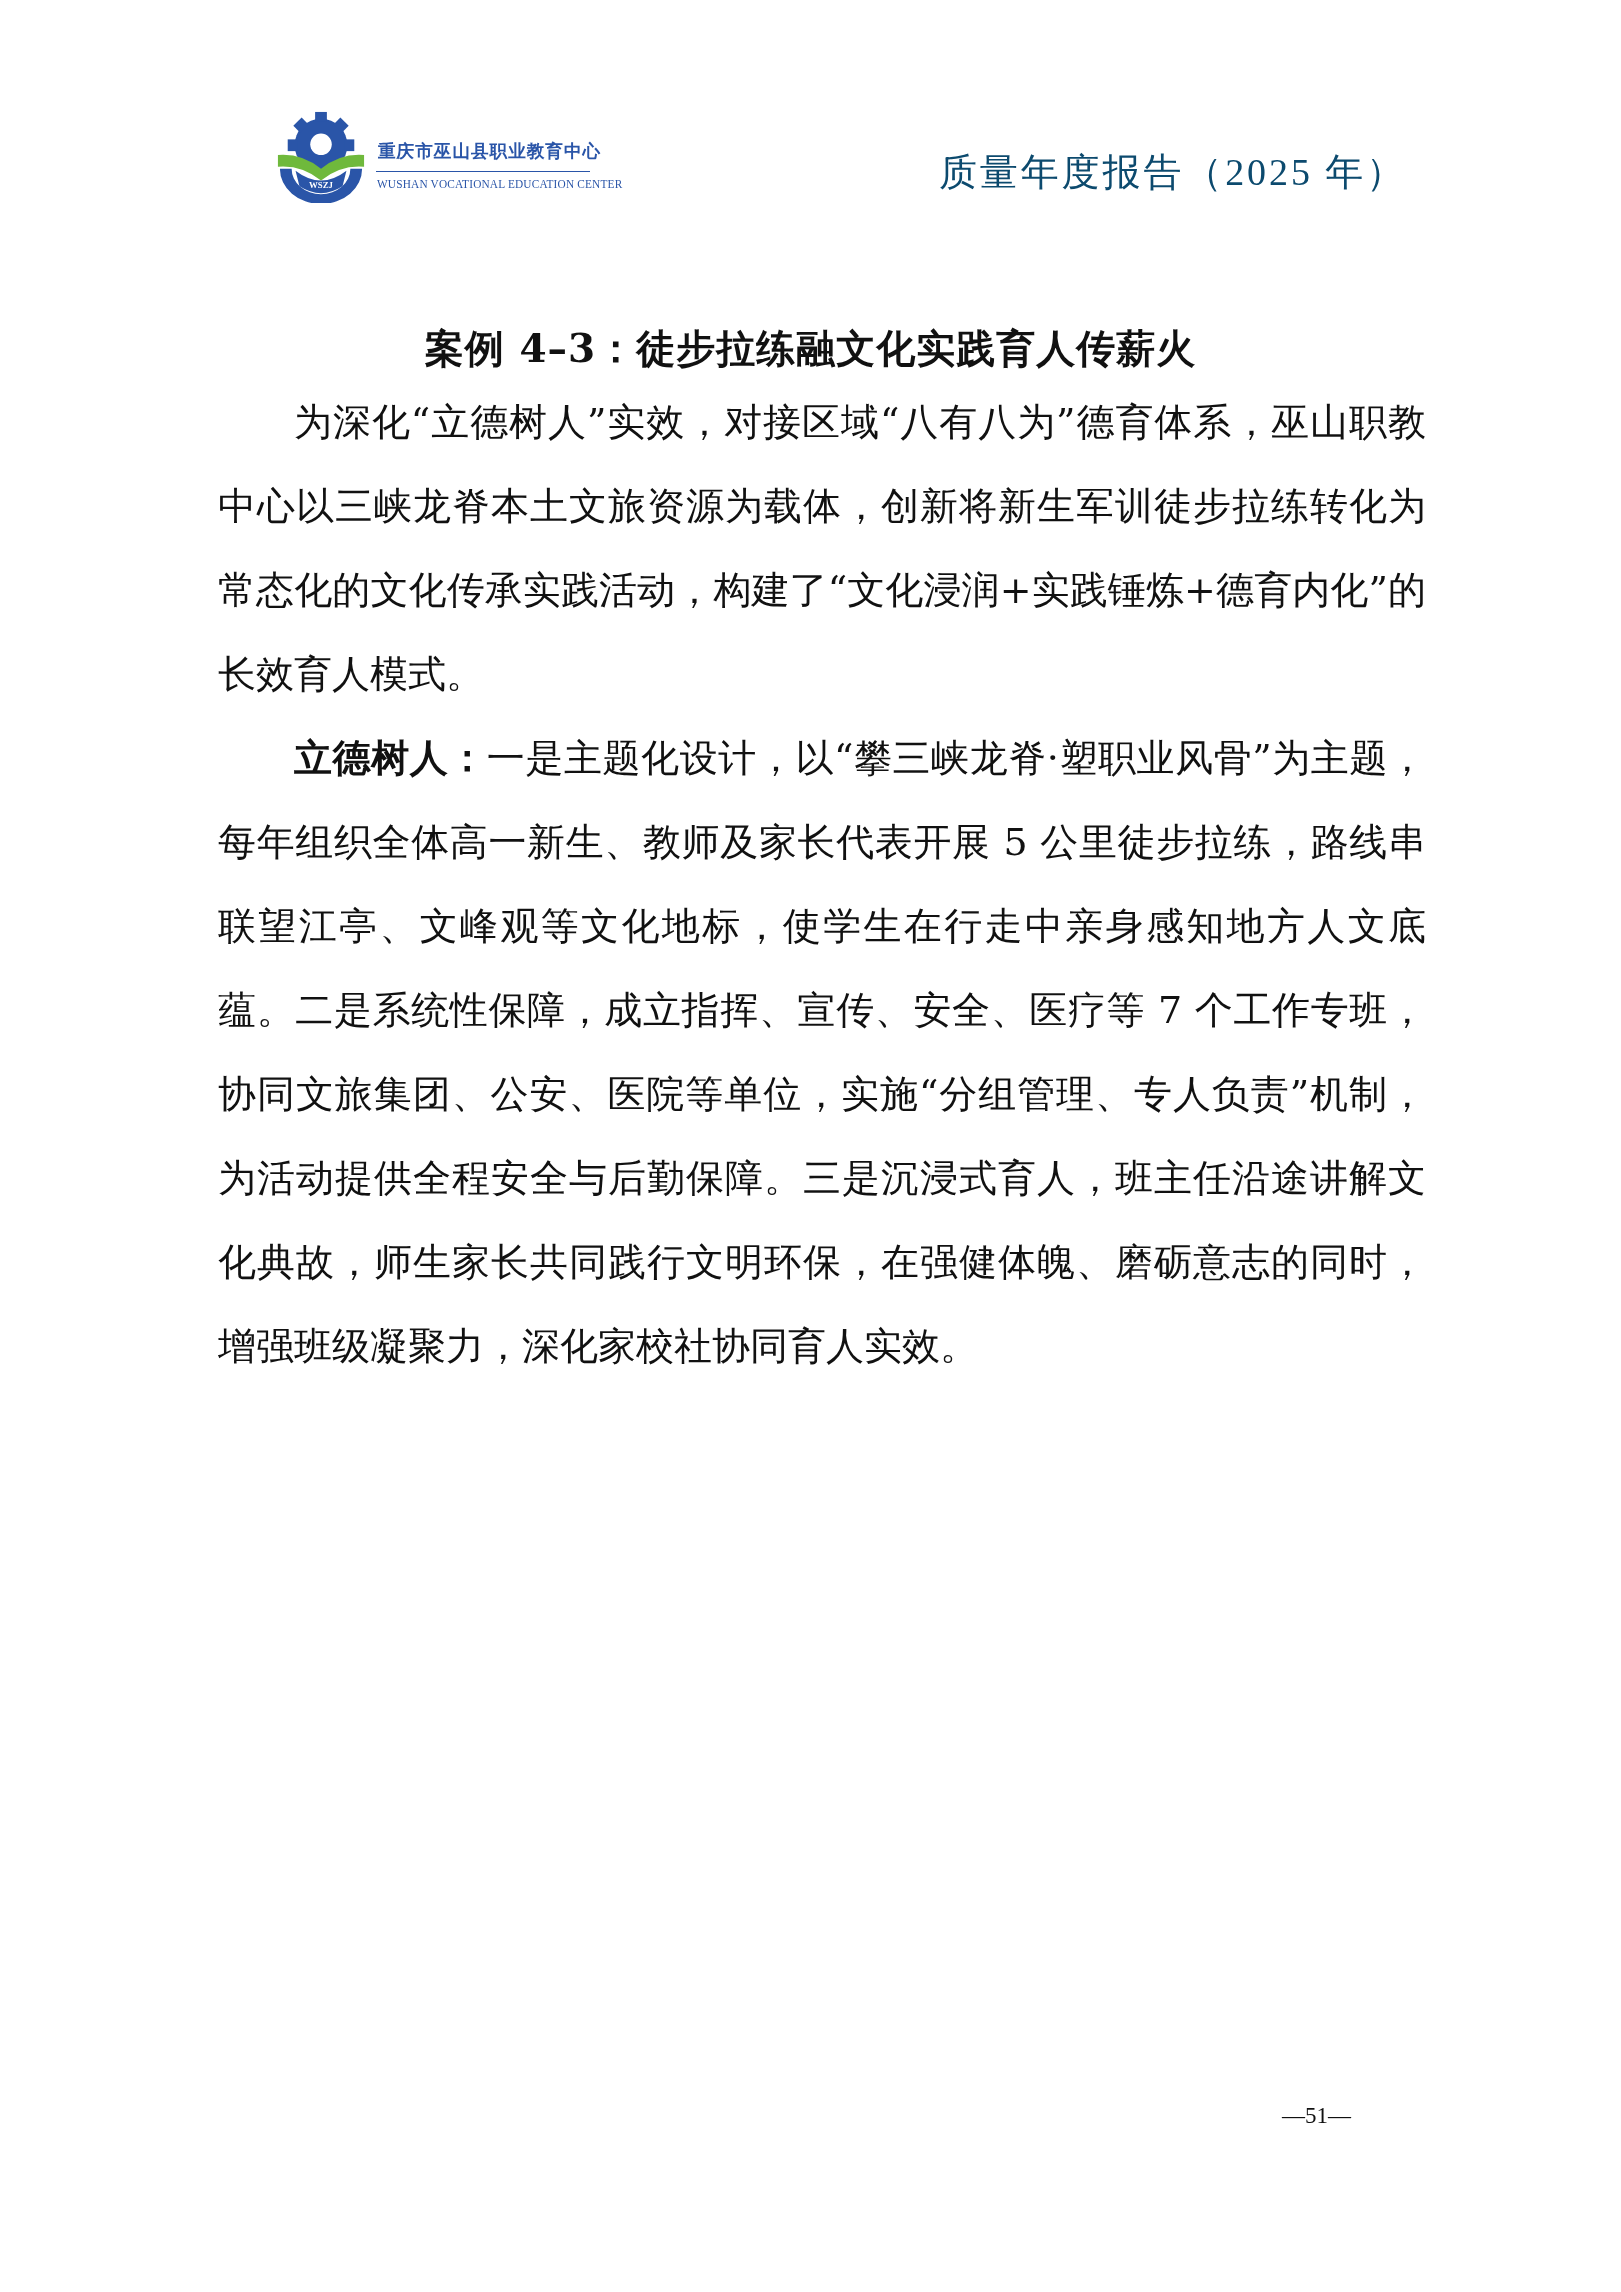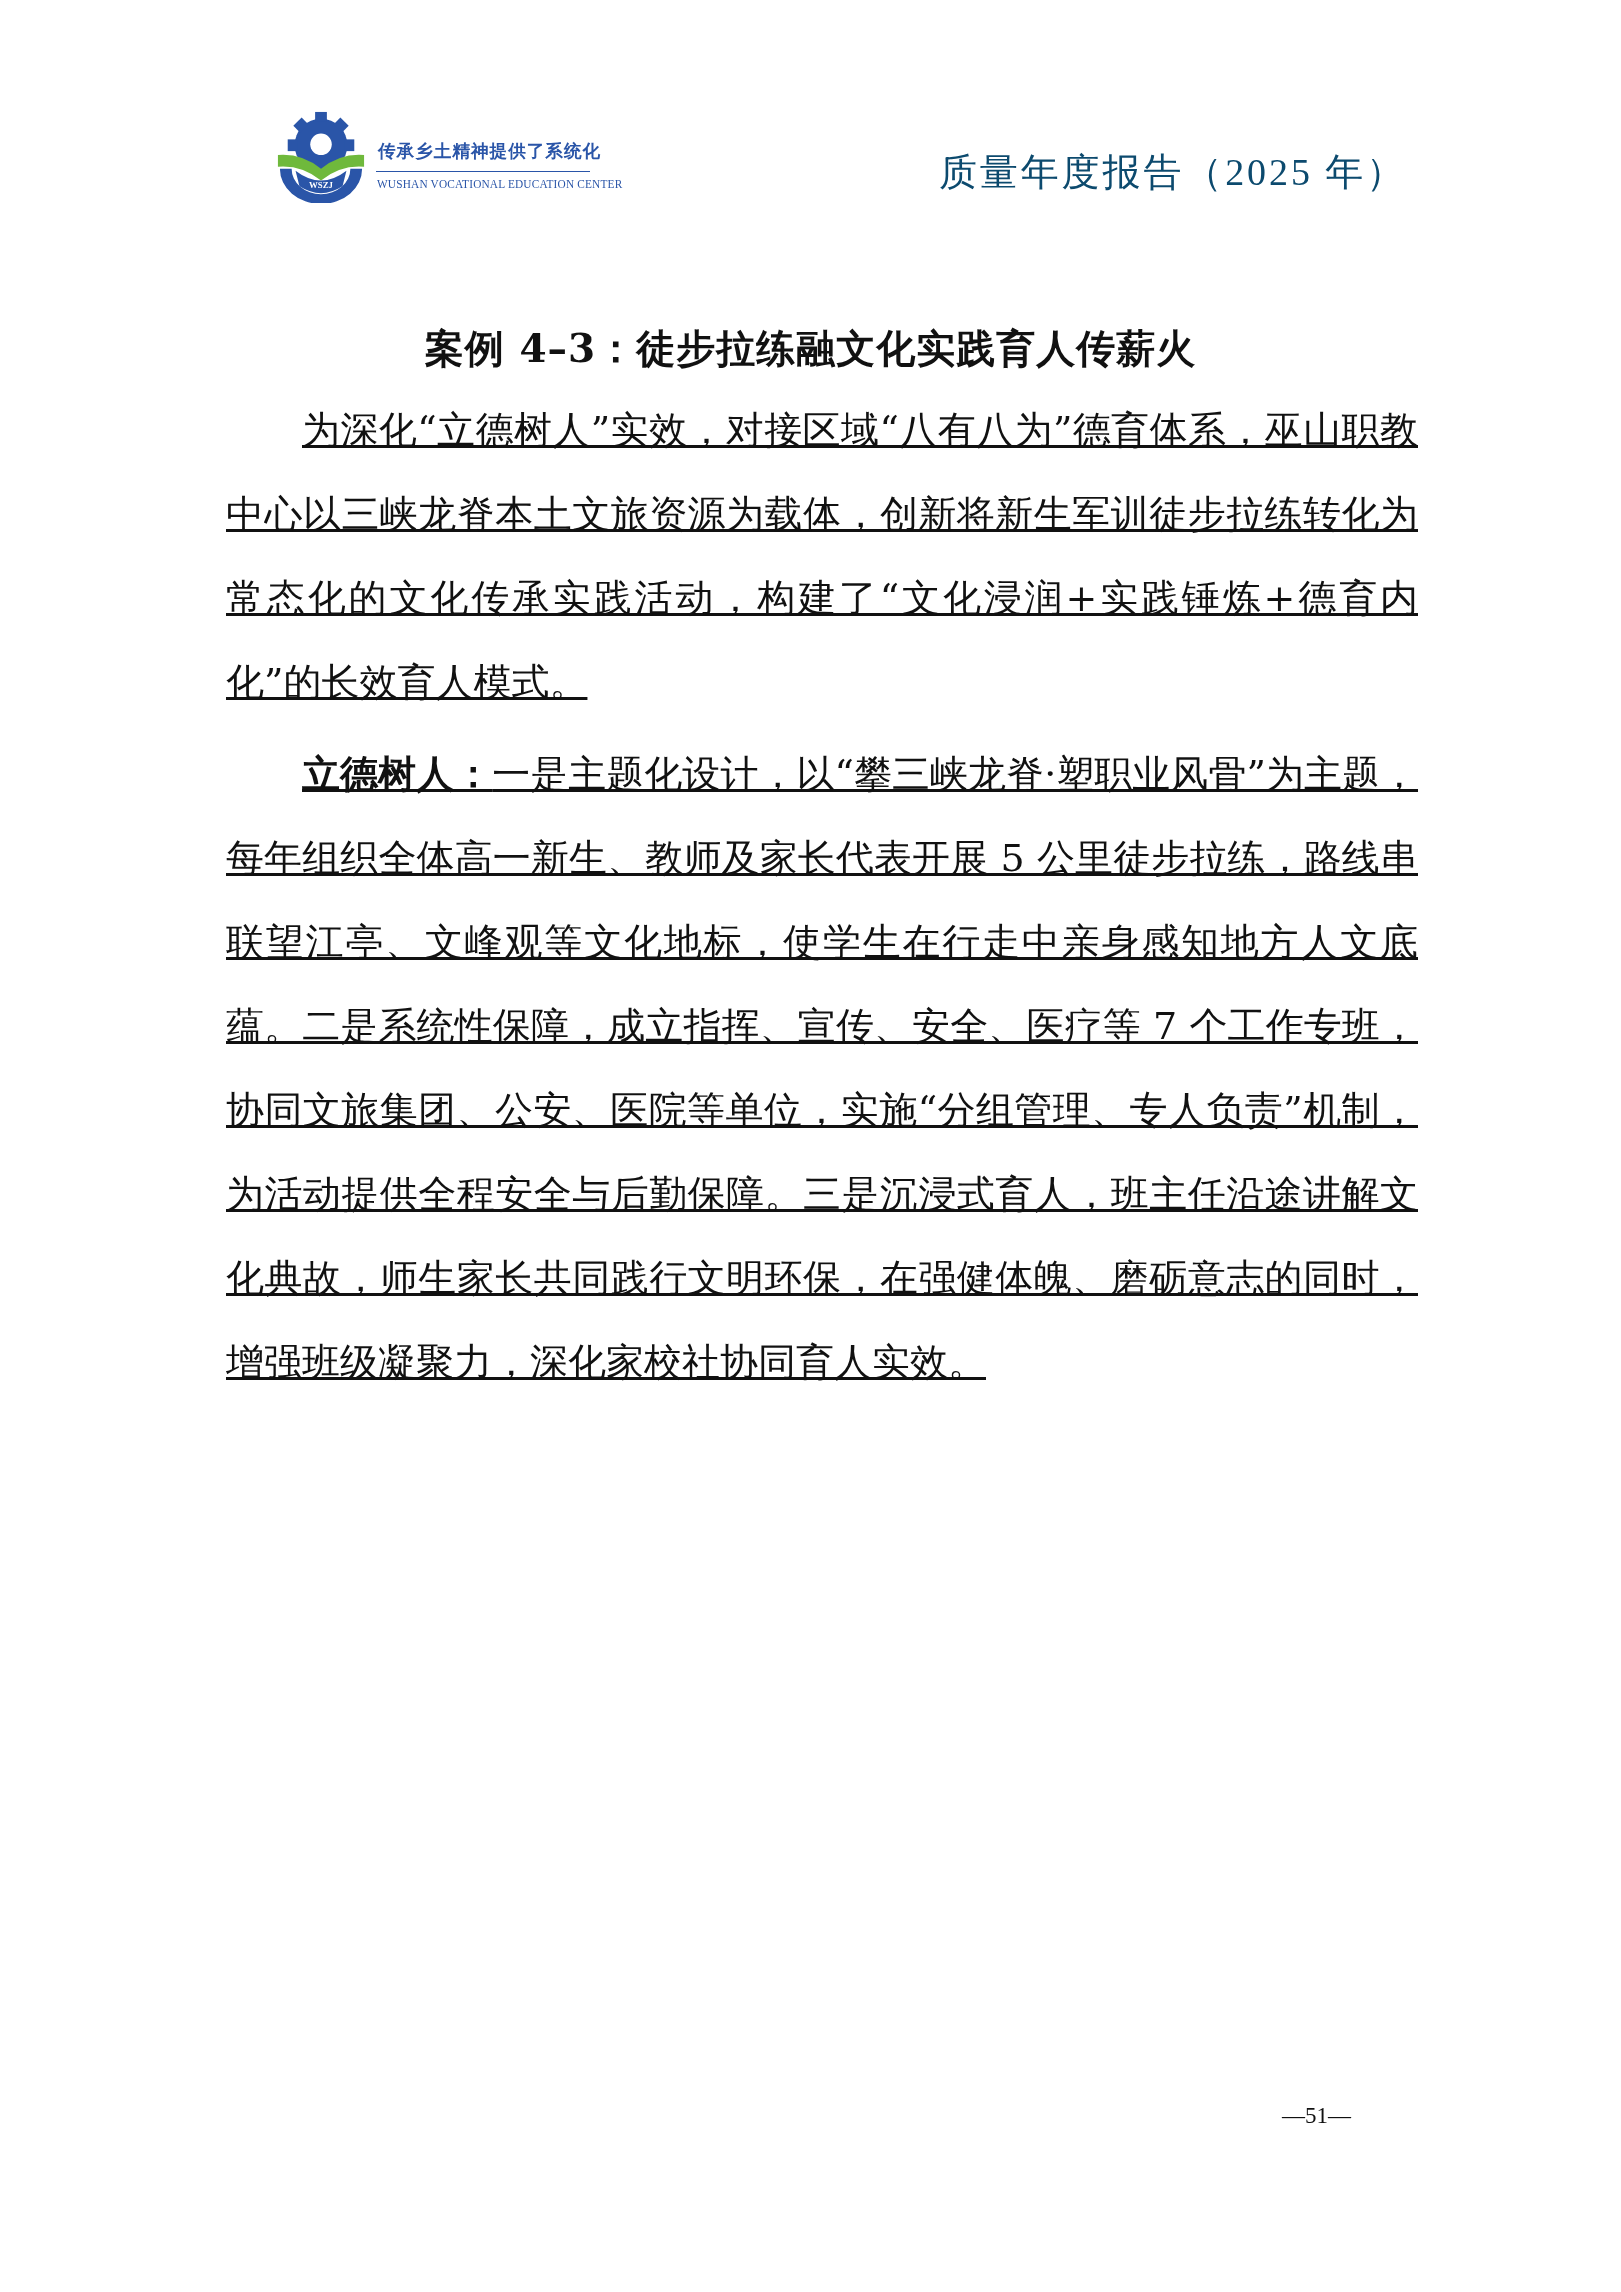--- a/index.html
+++ b/index.html
@@ -12,21 +12,21 @@
   .logo-cn { position: absolute; left: 106px; top: 29px; font-family: "DejaVu Sans", sans-serif; font-size: 17.6px; font-weight: bold; color: #2a55a8; letter-spacing: 1px; white-space: nowrap; }
   .logo-rule { position: absolute; left: 104px; top: 61px; width: 214px; height: 1px; background: #2a55a8; }
   .logo-en { position: absolute; left: 105px; top: 67px; font-family: "Liberation Serif", serif; font-size: 12.3px; color: #2a55a8; white-space: nowrap; letter-spacing: 0.2px; transform: scaleX(0.92); transform-origin: left; }
 
   .report-title { position: absolute; right: 214px; top: 147px; font-family: "Liberation Serif", "DejaVu Serif", serif; font-size: 38px; color: #0c4a6e; letter-spacing: 2.9px; white-space: nowrap; }
 
   
   .case-title { position: absolute; left: 0; width: 1621px; top: 296px; text-align: center; font-family: "DejaVu Serif", serif; font-weight: bold; font-size: 39px; color: #111; letter-spacing: 1px; }
 
   .content { position: absolute; left: 218px; top: 380px; width: 1208px; font-family: "DejaVu Serif", serif; font-size: 38px; line-height: 84px; color: #111; text-align: justify; text-justify: inter-character; }
-  .para { margin: 8px; text-indent: 2em; text-decoration: underline; }
+  .para { margin: 0; text-indent: 2em; }
   .lead { font-weight: bold; }
 
   .page-number { position: absolute; left: 1282px; top: 2103px; font-family: "Liberation Serif", serif; font-size: 23px; color: #111; white-space: nowrap; }
 </style>
 </head>
 <body>
 
 <div class="page">
 
   <div class="logo-wrap">
@@ -41,21 +41,21 @@
         <rect x="44" y="2" width="12" height="10" transform="rotate(-90 50 36)"></rect>
       </g>
       <circle cx="50" cy="35" r="11" fill="#ffffff"></circle>
 
       <path d="M6 46 Q30 44 50 60 Q70 44 94 46 L94 58 Q70 56 50 72 Q30 56 6 58 Z" fill="#6fb93c"></path>
 
       <path d="M8 60 A42 36 0 0 0 92 60 L80 60 A30 26 0 0 1 20 60 Z" fill="#2a55a8"></path>
       <path d="M24 62 Q50 82 76 62 L72 78 Q50 92 28 78 Z" fill="#2a55a8"></path>
       <text x="50" y="80" text-anchor="middle" font-family="Liberation Serif, serif" font-weight="bold" font-size="9" fill="#ffffff">WSZJ</text>
     </svg>
-    <div class="logo-cn">传承乡土精神提供了系统化</div>
+    <div class="logo-cn">重庆市巫山县职业教育中心</div>
     <div class="logo-rule"></div>
     <div class="logo-en">WUSHAN  VOCATIONAL EDUCATION CENTER</div>
   </div>
 
   <div class="report-title">质量年度报告（2025 年）</div>
 
   <h1 class="case-title">案例 4–3：徒步拉练融文化实践育人传薪火</h1>
 
   <div class="content">
     <p class="para">

